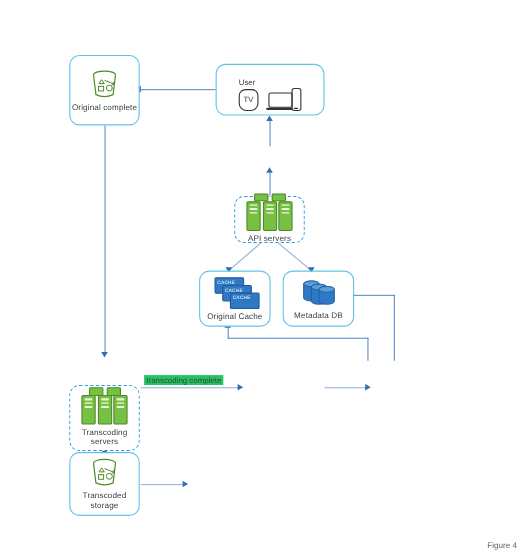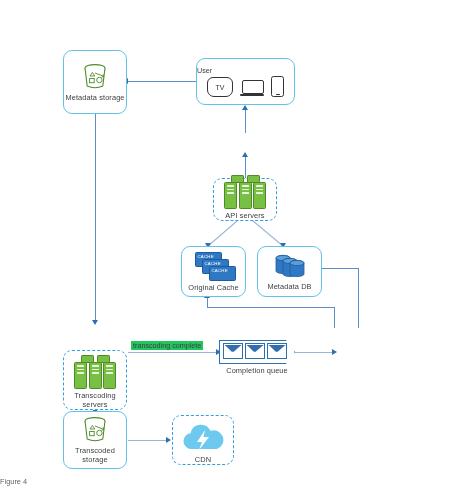--- a/index.html
+++ b/index.html
@@ -12,21 +12,21 @@
   .node{position:absolute;box-sizing:border-box;}
 
   
   .box{
     border:1.3px solid #63c2e8;border-radius:9px;background:#ffffff;
     display:flex;flex-direction:column;align-items:center;justify-content:center;
   }
   
   .dashbox{
     border:1.6px dashed #2f9fe0;border-radius:9px;background:#ffffff;
-    display:flex;flex-direction:column;align-items:center;justify-content:flex-end;
+    display:flex;flex-direction:column;align-items:center;justify-content:center;
   }
   .caption{
     font-size:7.4px;line-height:9px;text-align:center;color:#3c4043;
     margin-top:2px;letter-spacing:.1px;white-space:pre-line;
   }
 
   
   .ln{position:absolute;background:#5b8fc9;}
   .lnh{height:1.1px;}
   .lnv{width:1.1px;}
@@ -36,21 +36,21 @@
   .arw-r{border-top:3.4px solid transparent;border-bottom:3.4px solid transparent;border-left:5px solid #2f6fb0;}
   .arw-u{border-left:3.4px solid transparent;border-right:3.4px solid transparent;border-bottom:5px solid #2f6fb0;}
   .arw-d{border-left:3.4px solid transparent;border-right:3.4px solid transparent;border-top:5px solid #2f6fb0;}
 
   .edge-label{
     position:absolute;font-size:7.2px;color:#3c4043;background:#22c55e;
     padding:0 2px;white-space:nowrap;
   }
 
   
-  .userbox{align-items:flex-start;justify-content:center;padding:3px 0;}
+  .userbox{align-items:flex-start;justify-content:flex-end;padding:3px 20px;}
   .user-title{font-size:7.2px;color:#3c4043;margin-bottom:1px;}
   .devices{display:flex;align-items:flex-end;gap:7px;width:100%;justify-content:center;}
   .tv{
     width:24px;height:18px;border:1.4px solid #333;border-radius:6px 6px 7px 7px;
     display:flex;align-items:center;justify-content:center;font-size:7px;color:#333;
     font-family:"Liberation Sans",sans-serif;
   }
   .laptop{width:24px;height:18px;position:relative;}
   .laptop .scr{position:absolute;left:2px;top:1px;width:20px;height:12px;border:1.4px solid #333;border-radius:2px;}
   .laptop .base{position:absolute;left:0;bottom:1px;width:24px;height:1.8px;background:#333;border-radius:1px;}
@@ -93,21 +93,21 @@
     border-left:1.2px solid #2f6fb0;border-right:1.2px solid #2f6fb0;
     transform:skewY(0);clip-path:polygon(0 0,50% 100%,100% 0);background:#2f6fb0;}
   .env .v{position:absolute;left:0.6px;top:0.6px;width:0;height:0;
     border-left:7.6px solid transparent;border-right:7.6px solid transparent;border-top:7px solid #2f6fb0;}
   .env .vi{position:absolute;left:2px;top:0.6px;width:0;height:0;
     border-left:6.1px solid transparent;border-right:6.1px solid transparent;border-top:5.4px solid #fff;}
 
   
   .cloud{width:46px;height:30px;position:relative;}
 
-  .figcap{position:absolute;left:0;right:0;bottom:14px;text-align:left;font-size:7.4px;color:#5f6368;}
+  .figcap{position:absolute;left:0;right:0;bottom:0;text-align:right;font-size:7.4px;color:#5f6368;}
 </style>
 </head>
 <body>
 
 <div id="stage">
 
   <div class="ln lnh" style="left:128px;top:81px;width:68px;"></div>
   <div class="arw arw-l" style="left:123px;top:77.6px;"></div>
 
   <div class="ln lnv" style="left:95px;top:114px;height:208px;"></div>
@@ -153,21 +153,21 @@
     <div class="bucket">
       <svg viewBox="0 0 30 28" width="30" height="28">
         <ellipse cx="15" cy="5" rx="10" ry="3.4" fill="#fff" stroke="#4e8a28" stroke-width="1.1"></ellipse>
         <path d="M5 5 L7.2 23 Q15 26.5 22.8 23 L25 5" fill="#fff" stroke="#4e8a28" stroke-width="1.1"></path>
         <polygon points="10,13 12.4,9.4 14.8,13" fill="none" stroke="#4e8a28" stroke-width=".9"></polygon>
         <rect x="9.6" y="15.5" width="4.6" height="4.2" fill="none" stroke="#4e8a28" stroke-width=".9"></rect>
         <circle cx="19.4" cy="17" r="2.7" fill="none" stroke="#4e8a28" stroke-width=".9"></circle>
         <path d="M15 10 L24 13.5 M24 13.5 L21.5 14.2 M24 13.5 L23 11.4" stroke="#4e8a28" stroke-width=".9" fill="none"></path>
       </svg>
     </div>
-    <div class="caption">Metadata storage</div>
+    <div class="caption">Original complete</div>
   </div>
 
   <div class="node box userbox" style="left:196px;top:58px;width:99px;height:47px;">
     <div class="user-title">User</div>
     <div class="devices">
       <div class="tv">
           <span>TV</span>
         </div>
       <div class="laptop">
           <span class="scr"></span>
@@ -253,61 +253,32 @@
       <div class="rack">
           <i></i>
           <i></i>
           <i></i>
         </div>
     </div>
     <div class="caption">Transcoding
 servers</div>
   </div>
 
-  <div class="node" style="left:219px;top:340px;width:80px;height:36px;">
-    <div class="queue">
-      <div class="qbody"></div>
-      <div class="envs">
-        <div class="env">
-            <span class="v"></span>
-            <span class="vi"></span>
-          </div>
-        <div class="env">
-            <span class="v"></span>
-            <span class="vi"></span>
-          </div>
-        <div class="env">
-            <span class="v"></span>
-            <span class="vi"></span>
-          </div>
-      </div>
-    </div>
-    <div class="caption" style="width:76px;">Completion queue</div>
-  </div>
 
 
   <div class="node box" style="left:63px;top:411px;width:64px;height:58px;">
     <div class="bucket">
       <svg viewBox="0 0 30 28" width="30" height="28">
         <ellipse cx="15" cy="5" rx="10" ry="3.4" fill="#fff" stroke="#4e8a28" stroke-width="1.1"></ellipse>
         <path d="M5 5 L7.2 23 Q15 26.5 22.8 23 L25 5" fill="#fff" stroke="#4e8a28" stroke-width="1.1"></path>
         <polygon points="10,13 12.4,9.4 14.8,13" fill="none" stroke="#4e8a28" stroke-width=".9"></polygon>
         <rect x="9.6" y="15.5" width="4.6" height="4.2" fill="none" stroke="#4e8a28" stroke-width=".9"></rect>
         <circle cx="19.4" cy="17" r="2.7" fill="none" stroke="#4e8a28" stroke-width=".9"></circle>
         <path d="M15 10 L24 13.5 M24 13.5 L21.5 14.2 M24 13.5 L23 11.4" stroke="#4e8a28" stroke-width=".9" fill="none"></path>
       </svg>
     </div>
     <div class="caption">Transcoded
 storage</div>
   </div>
 
-  <div class="node dashbox" style="left:172px;top:415px;width:62px;height:50px;">
-    <div class="cloud">
-      <svg viewBox="0 0 46 30" width="46" height="30">
-        <path d="M10 26 a8 8 0 0 1 0.6 -15.8 a10.5 10.5 0 0 1 19.8 -2.4 a8.2 8.2 0 0 1 6.6 18.2 z" fill="#6ec9ef"></path>
-        <polygon points="25,7 17,19 22,19 19,27 29,14 23.5,14" fill="#ffffff"></polygon>
-      </svg>
-    </div>
-    <div class="caption">CDN</div>
-  </div>
 
   <div class="figcap">Figure 4</div>
 </div>
 
 </body></html>

